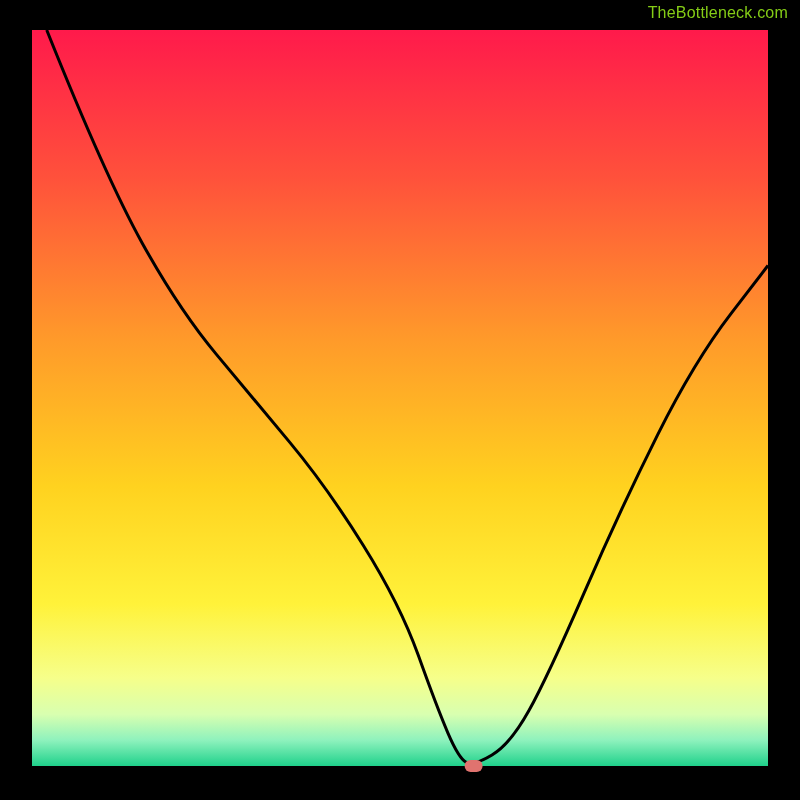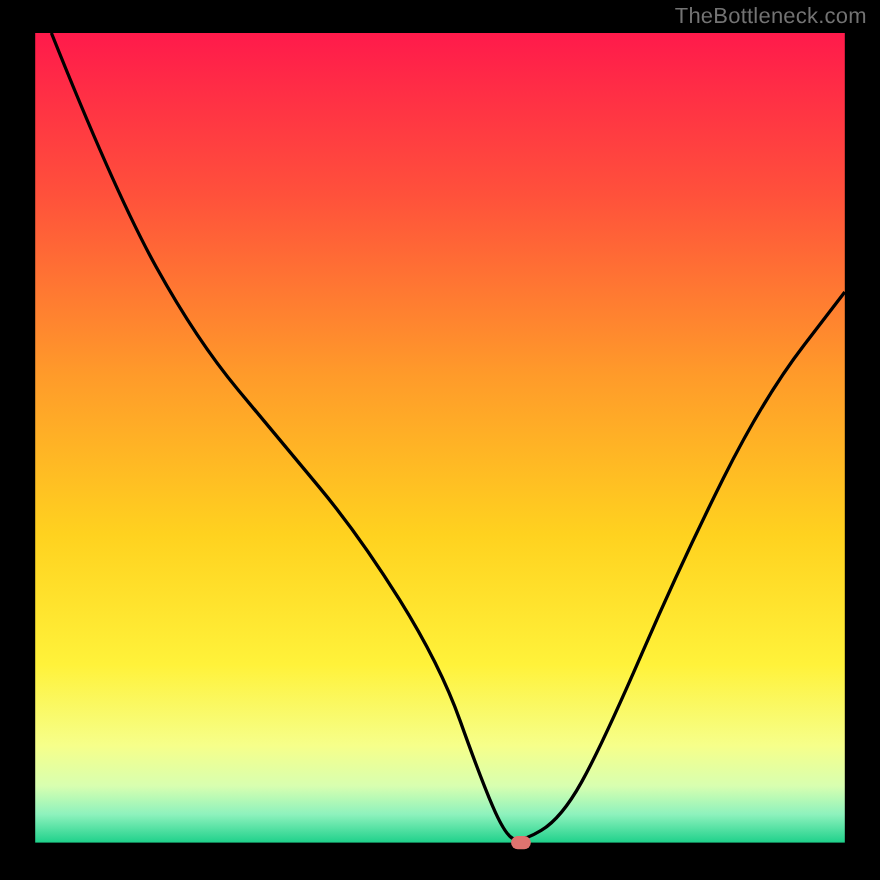--- a/index.html
+++ b/index.html
@@ -14,22 +14,22 @@
   .frame {
     position: relative;
     width: 800px;
     height: 800px;
     background: #000;
   }
   .watermark {
     position: absolute;
     top: 4px;
     right: 12px;
-    color: #737373;
-    font-size: 20px;
+    color: #84cc16;
+    font-size: 16px;
     font-weight: 500;
     letter-spacing: 0.2px;
     user-select: none;
   }
   svg {
     position: absolute;
     left: 0;
     top: 0;
   }
 </style>

